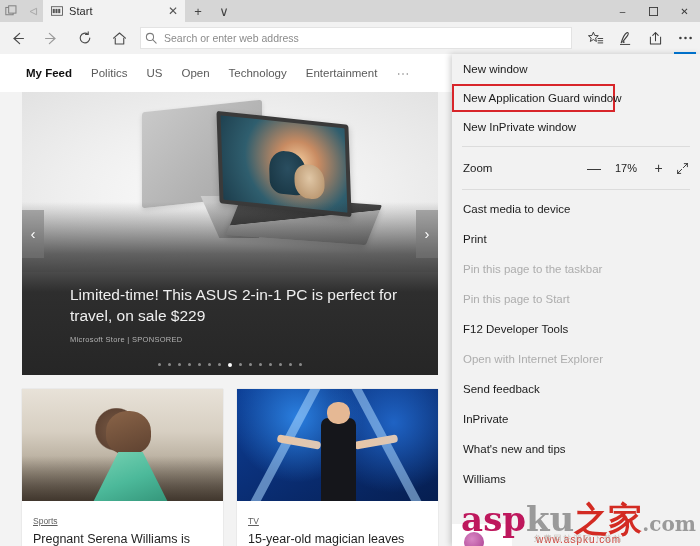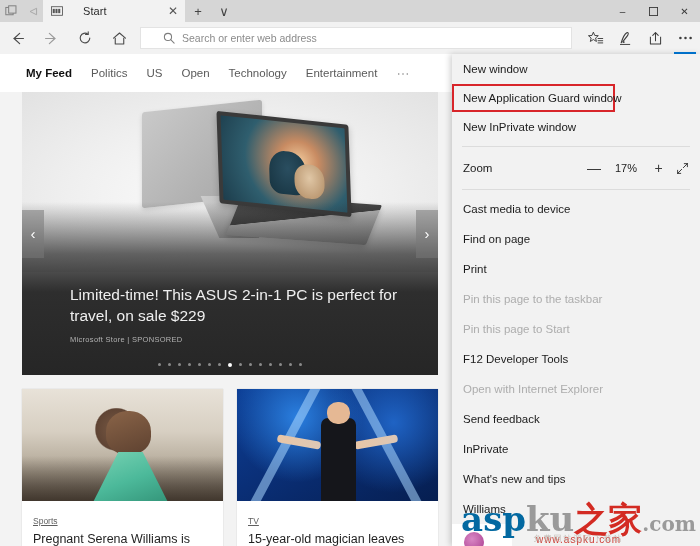--- a/index.html
+++ b/index.html
@@ -31,21 +31,21 @@
   .tb-ico {
     width: 14px; height: 14px;
     display: flex; align-items: center; justify-content: center;
     opacity: .62;
   }
   .tab {
     width: 142px; height: 22px;
     background: #f2f2f2;
     display: flex; align-items: center;
     padding: 0 4px 0 7px;
-    gap: 20px;
+    gap: 6px;
     position: relative;
   }
   .tab-favicon {
     width: 13px; height: 11px;
     flex: 0 0 auto;
     display: flex; align-items: center; justify-content: center;
   }
   .tab-title {
     font-size: 11px; color: #2b2b2b;
     flex: 1 1 auto;
@@ -84,21 +84,21 @@
     display: flex; align-items: center; justify-content: center;
     color: #4a4a4a;
   }
   .addr-wrap {
     flex: 1 1 auto;
     height: 22px;
     margin: 0 8px 0 4px;
     background: #ffffff;
     border: 1px solid #e3e3e3;
     display: flex; align-items: center;
-    padding: 0 22px;
+    padding: 0 4px;
     gap: 7px;
     max-width: 434px;
   }
   .addr-input {
     border: 0; outline: 0; background: transparent;
     font-family: "Liberation Sans", sans-serif;
     font-size: 10.5px; color: #6b6b6b;
     width: 100%;
   }
   .addr-input::placeholder { color: #8b8b8b; }
@@ -373,21 +373,21 @@
     z-index: 40;
     text-align: center;
     pointer-events: none;
   }
   .wm-main {
     font-family: "DejaVu Serif", serif;
     font-size: 34px; font-weight: bold;
     line-height: 1;
     white-space: nowrap;
   }
-  .wm-a { color: #0369a1; text-align: right; }
+  .wm-a { color: #be185d; text-align: right; }
   .wm-b { color: #9a9a9a; }
   .wm-c { color: #d32b23; font-family: "DejaVu Sans", sans-serif; }
   .wm-d { color: #9a9a9a; font-size: 20px; }
   .wm-sub {
     font-size: 10px; color: #cf3b33;
     letter-spacing: 1px;
     margin-top: -2px;
   }
   .wm-sub2 {
     font-size: 8px; color: #b9b0a8;
@@ -628,21 +628,20 @@
               <path d="M14 2 L9 7 M14 2 H10.2 M14 2 V5.8" fill="none" stroke="#3a3a3a" stroke-width="1.2" stroke-linecap="round"></path>
               <path d="M2 14 L7 9 M2 14 H5.8 M2 14 V10.2" fill="none" stroke="#3a3a3a" stroke-width="1.2" stroke-linecap="round"></path>
             </svg>
         </span>
       </span>
     </div>
 
     <div class="menu-sep"></div>
 
     <div class="menu-item">Cast media to device</div>
-    <div class="menu-item">Find on page</div>
     <div class="menu-item">Print</div>
     <div class="menu-item disabled">Pin this page to the taskbar</div>
     <div class="menu-item disabled">Pin this page to Start</div>
     <div class="menu-item">F12 Developer Tools</div>
     <div class="menu-item disabled">Open with Internet Explorer</div>
     <div class="menu-item">Send feedback</div>
     <div class="menu-item">InPrivate</div>
     <div class="menu-item">What's new and tips</div>
     <div class="menu-item">Williams</div>
   </div>

